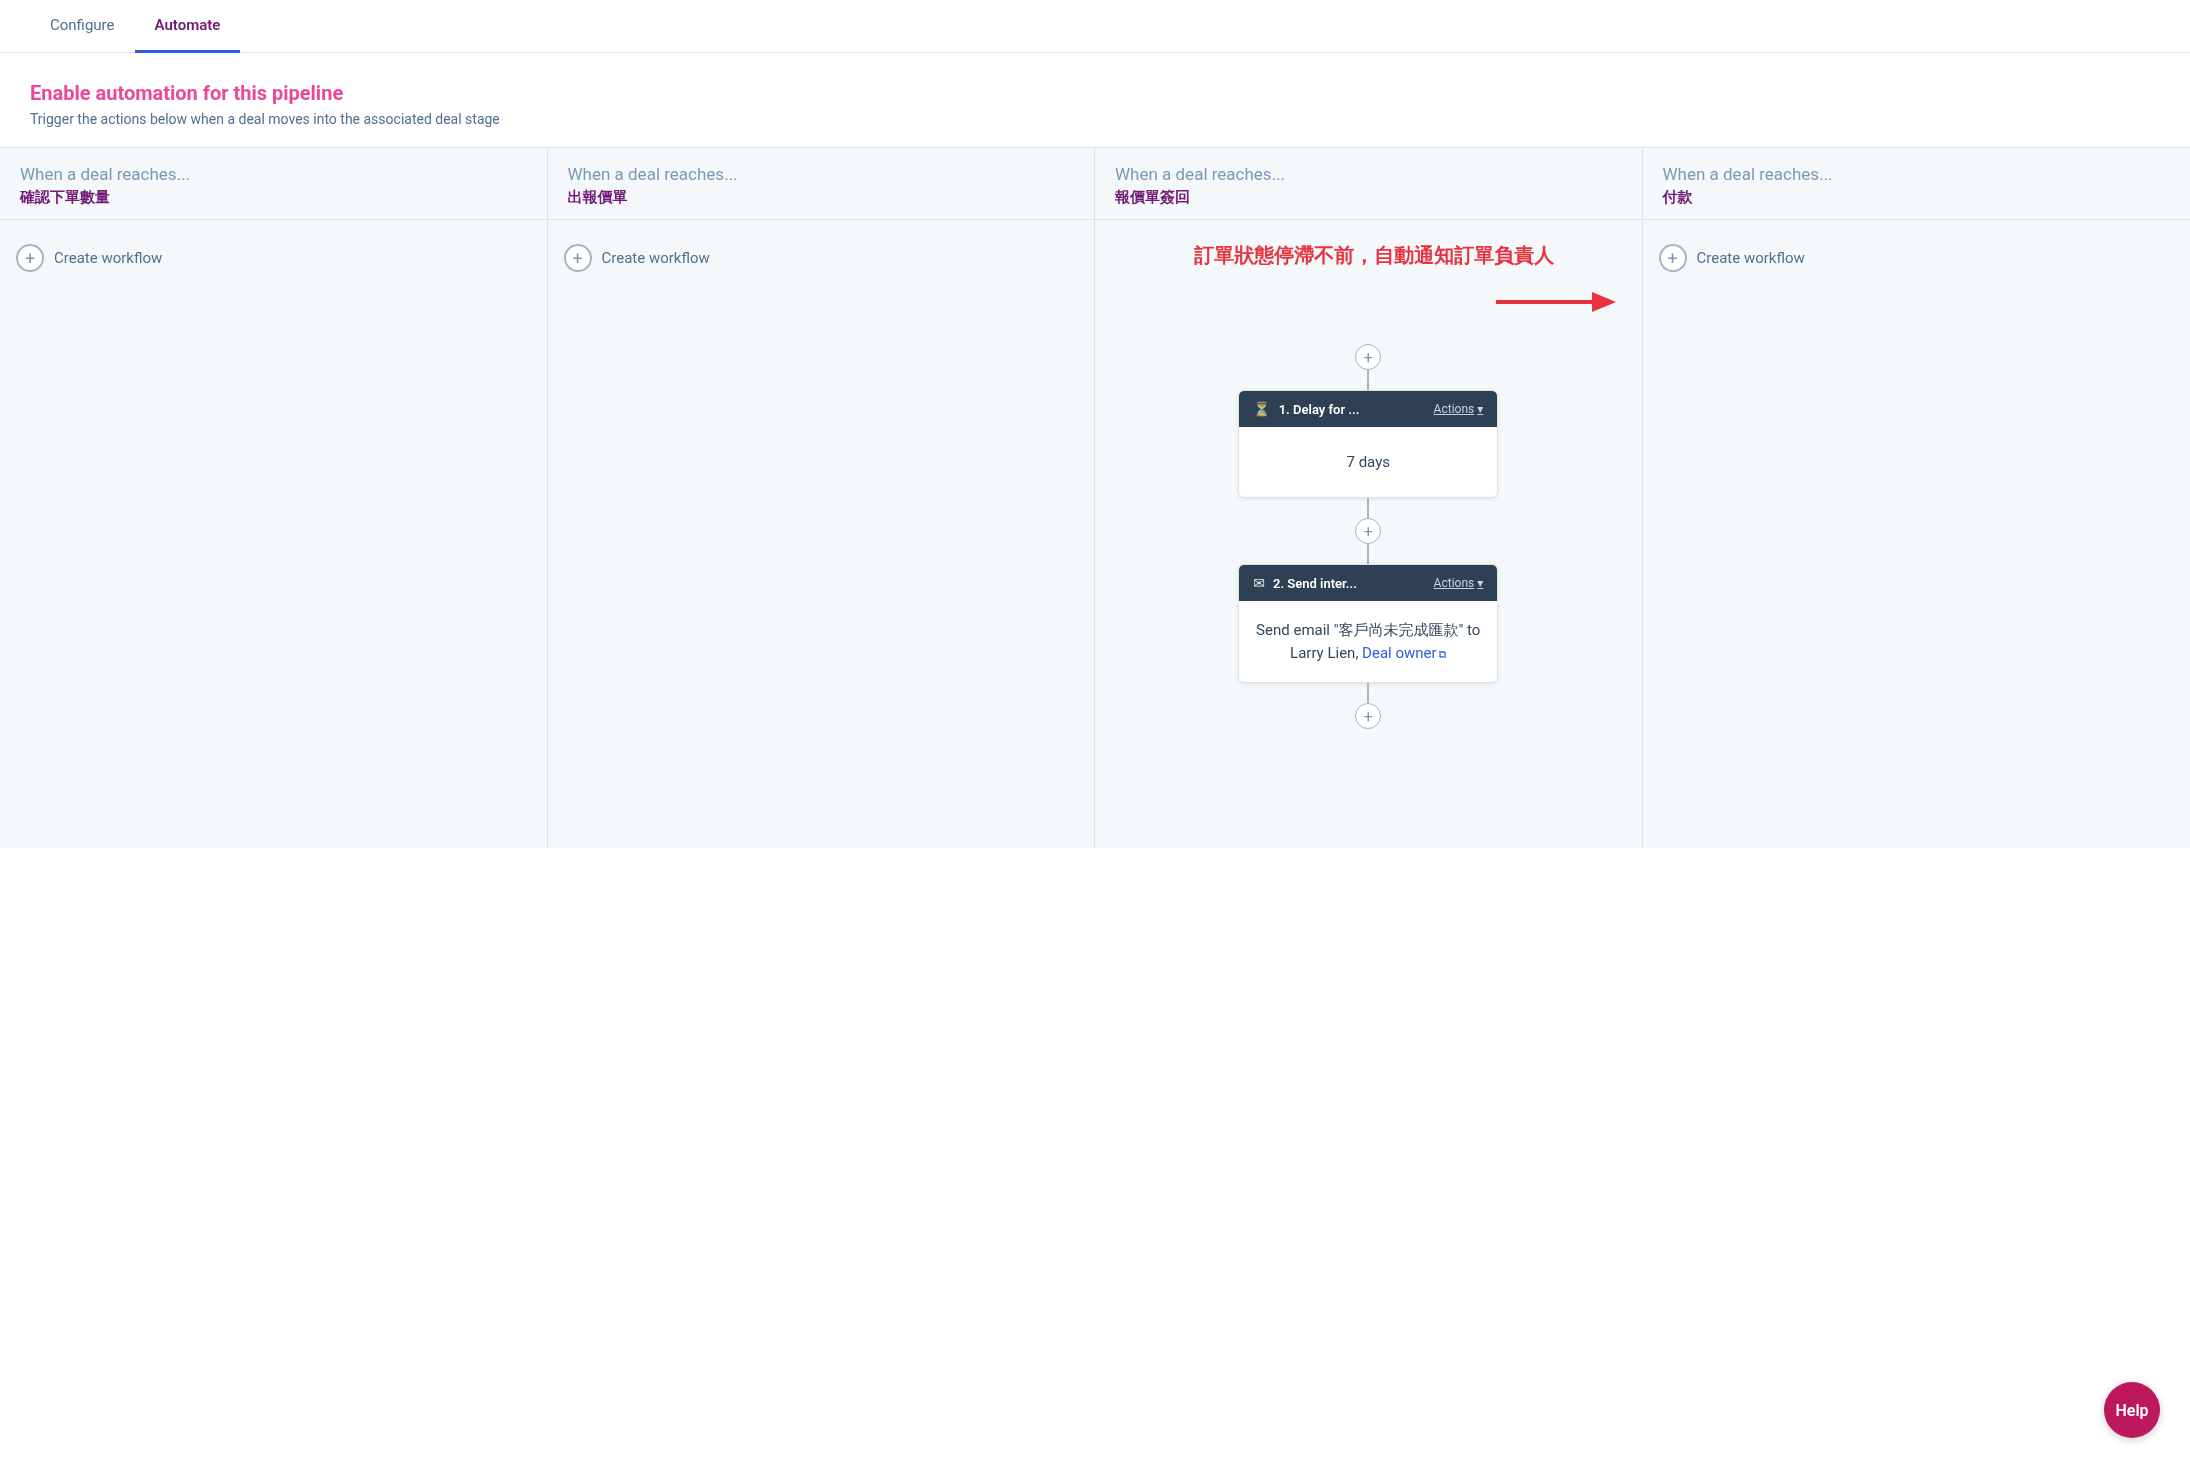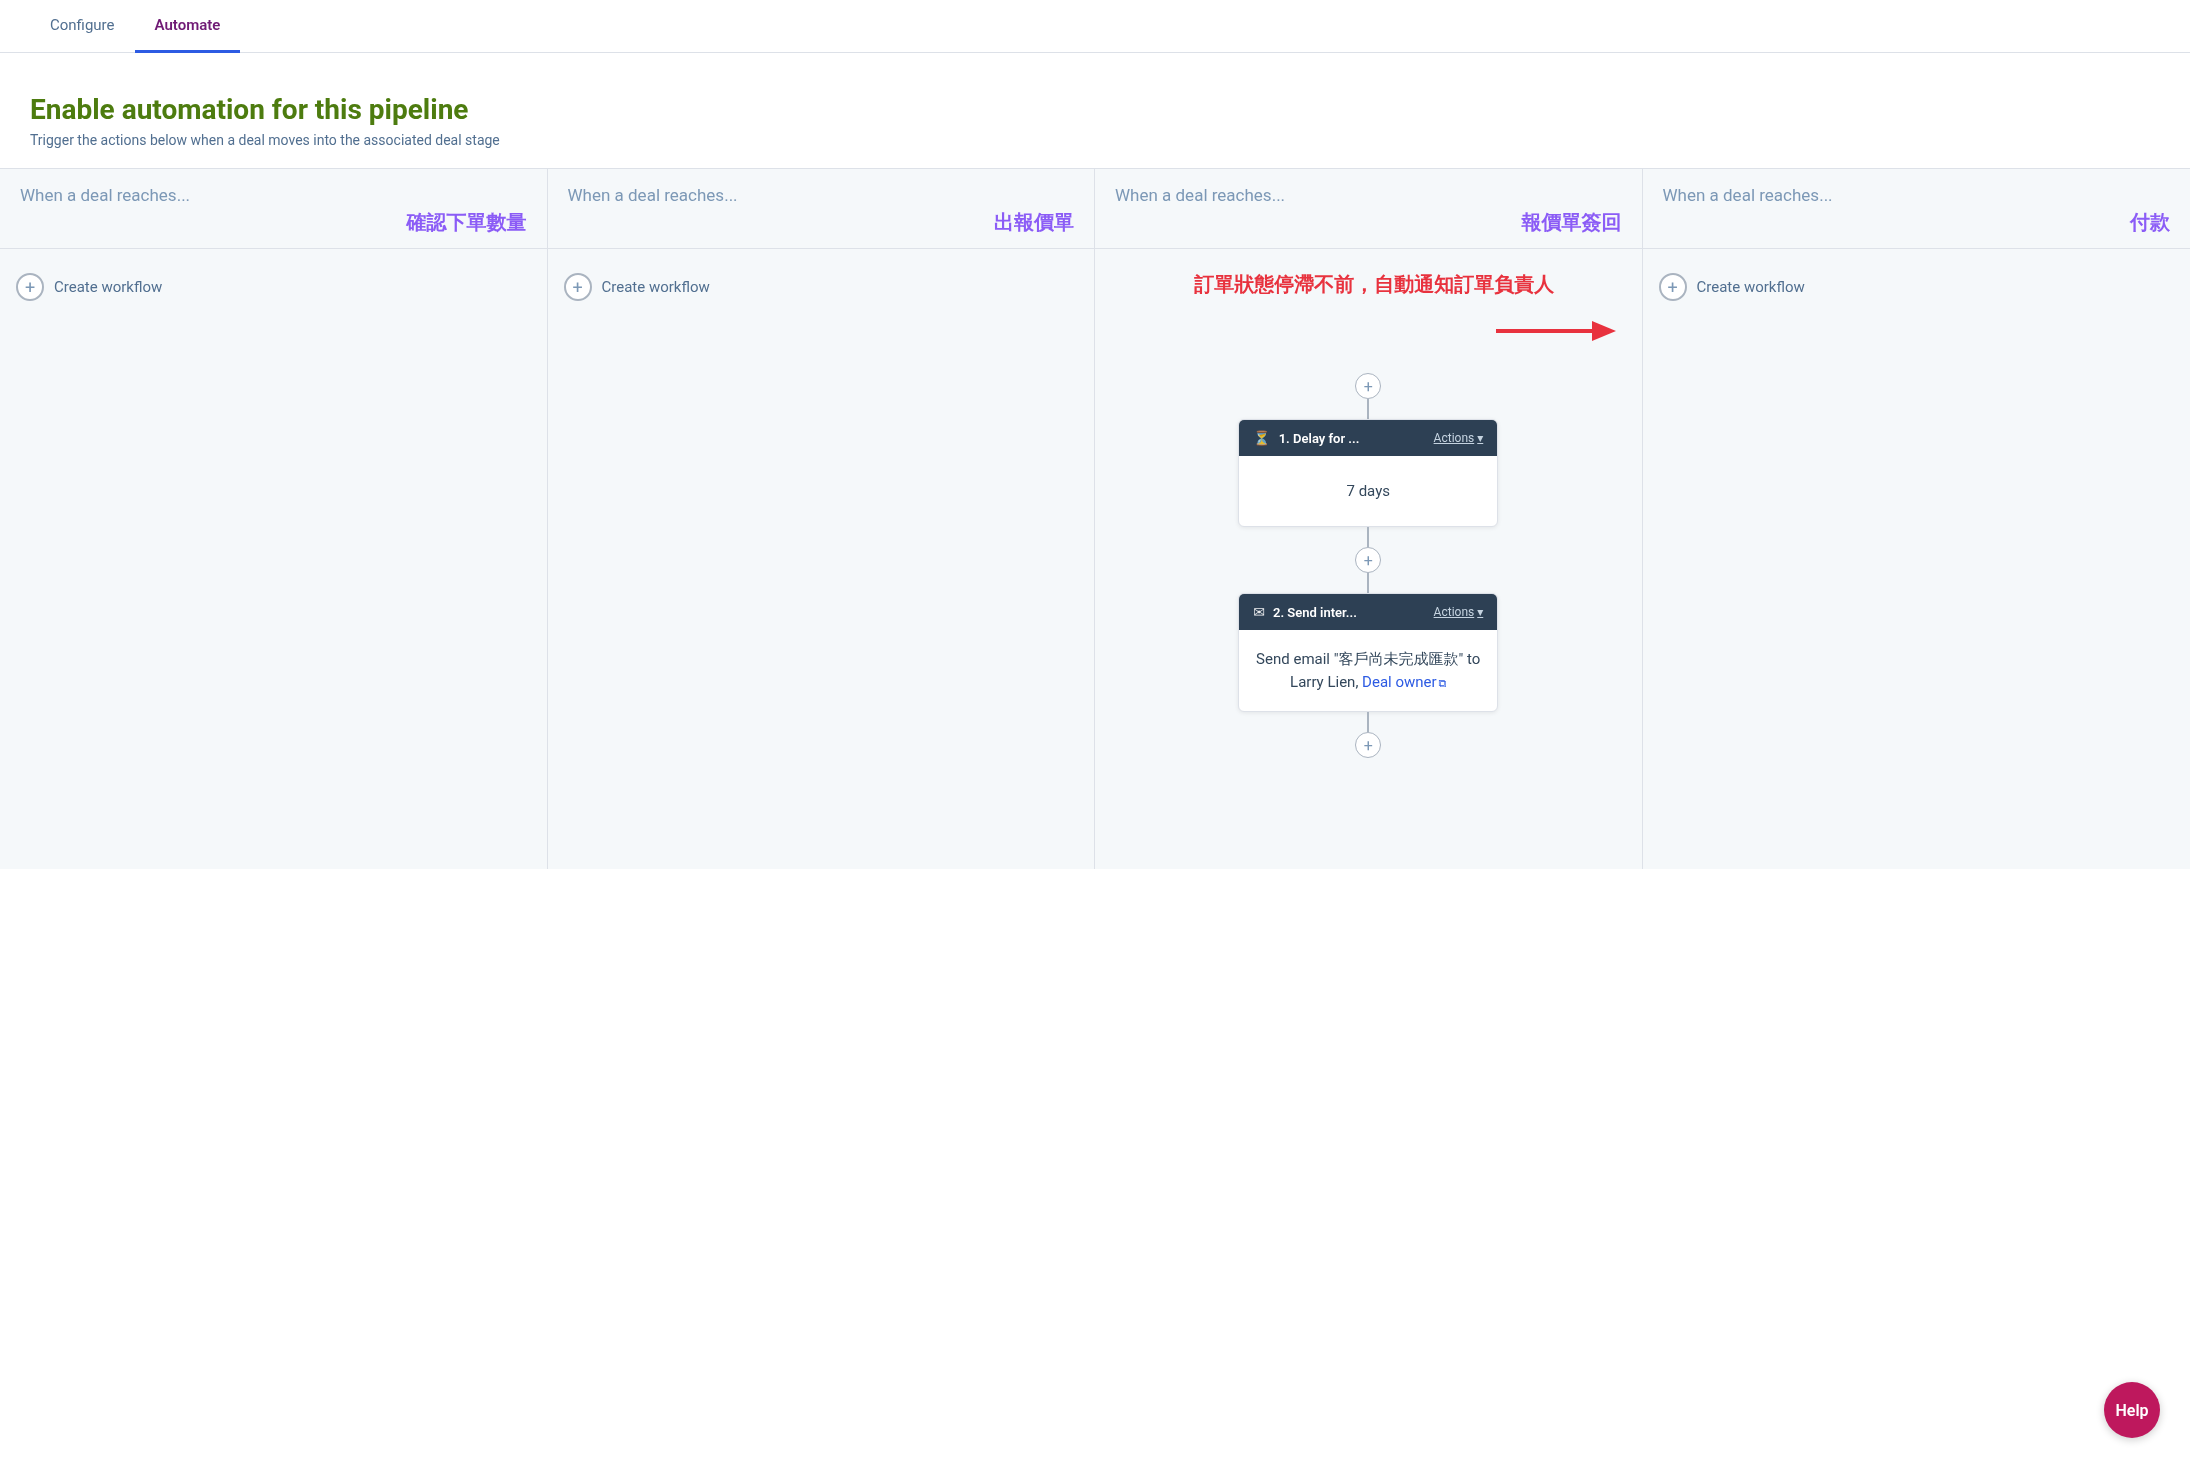--- a/index.html
+++ b/index.html
@@ -36,25 +36,24 @@
       border-bottom: 3px solid #2d5be3;
       text-align: right;
     }
 
     
     .header-section {
       padding: 28px 30px 20px 30px;
       background: #fff;
     }
     .header-section h2 {
-      font-size: 28px;
+      font-size: 20px;
       font-weight: 700;
-      color: #4d7c0f;
+      color: #ec4899;
       margin-bottom: 6px;
-      margin-top: 12px;
     }
     .header-section p {
       font-size: 14px;
       color: #516f90;
     }
 
     
     .pipeline-grid {
       display: grid;
       grid-template-columns: repeat(4, 1fr);
@@ -77,24 +76,23 @@
       padding: 16px 20px 12px 20px;
       border-bottom: 1px solid #dde1e8;
       background: #f5f8fa;
     }
     .col-header .when-label {
       font-size: 17px;
       color: #7c98b6;
       margin-bottom: 4px;
     }
     .col-header .stage-name {
-      font-size: 20px;
-      font-weight: 600;
-      color: #8b5cf6;
-      text-align: right;
+      font-size: 15px;
+      font-weight: 600;
+      color: #701a75;
     }
 
     .col-body {
       padding: 20px 16px;
       position: relative;
     }
 
     
     .create-workflow-btn {
       display: flex;

